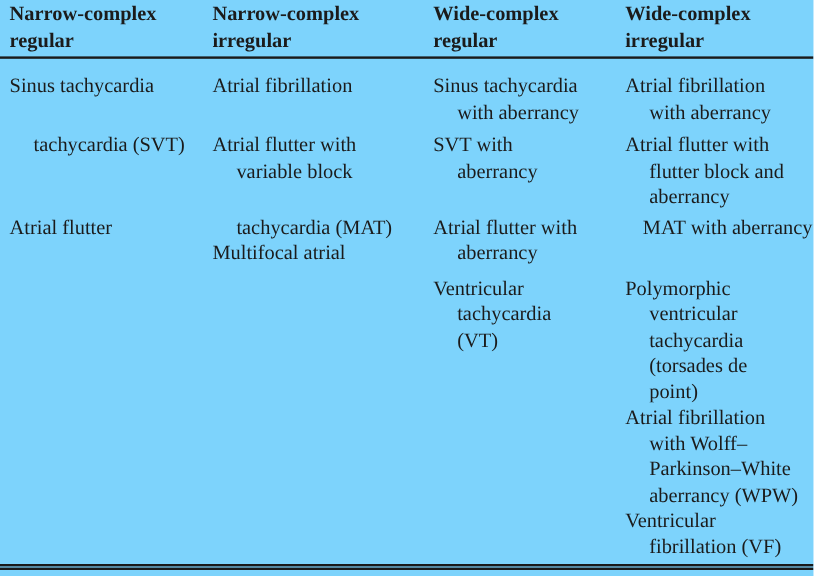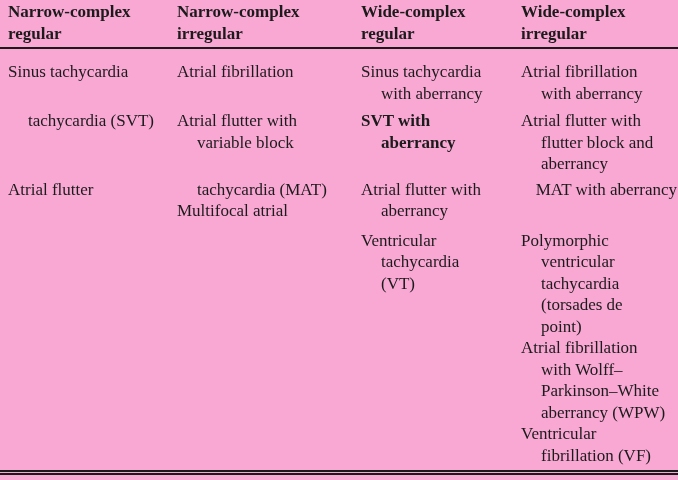--- a/index.html
+++ b/index.html
@@ -4,21 +4,21 @@
 <style>
   html, body {
     margin: 0;
     padding: 0;
     background: #ffffff;
   }
   .page {
     position: relative;
     width: 678px;
     height: 480px;
-    background: #f9a8d4;
+    background: #7dd3fc;
     font-family: "Liberation Serif", "DejaVu Serif", serif;
     font-size: 17px;
     line-height: 21.5px;
     color: #1b1b1b;
     overflow: hidden;
     box-sizing: border-box;
   }
   .tbl {
     display: grid;
     grid-template-columns: 169px 184px 160px 165px;
@@ -105,21 +105,21 @@
         <div class="item">
           <div class="line cont">tachycardia (SVT)</div>
         </div>
       </div>
       <div class="cell r1" style="grid-column: 2; padding-top: 1px; padding-bottom: 3px;">
         <div class="item">
           <div class="line">Atrial flutter with</div>
           <div class="line cont">variable block</div>
         </div>
       </div>
-      <div class="cell r1" style="grid-column: 3; padding-top: 1px; padding-bottom: 3px; font-weight: bold;">
+      <div class="cell r1" style="grid-column: 3; padding-top: 1px; padding-bottom: 3px;">
         <div class="item">
           <div class="line">SVT with</div>
           <div class="line cont">aberrancy</div>
         </div>
       </div>
       <div class="cell r1" style="grid-column: 4; padding-top: 1px; padding-bottom: 3px;">
         <div class="item">
           <div class="line">Atrial flutter with</div>
           <div class="line cont">flutter block and</div>
           <div class="line cont">aberrancy</div>

